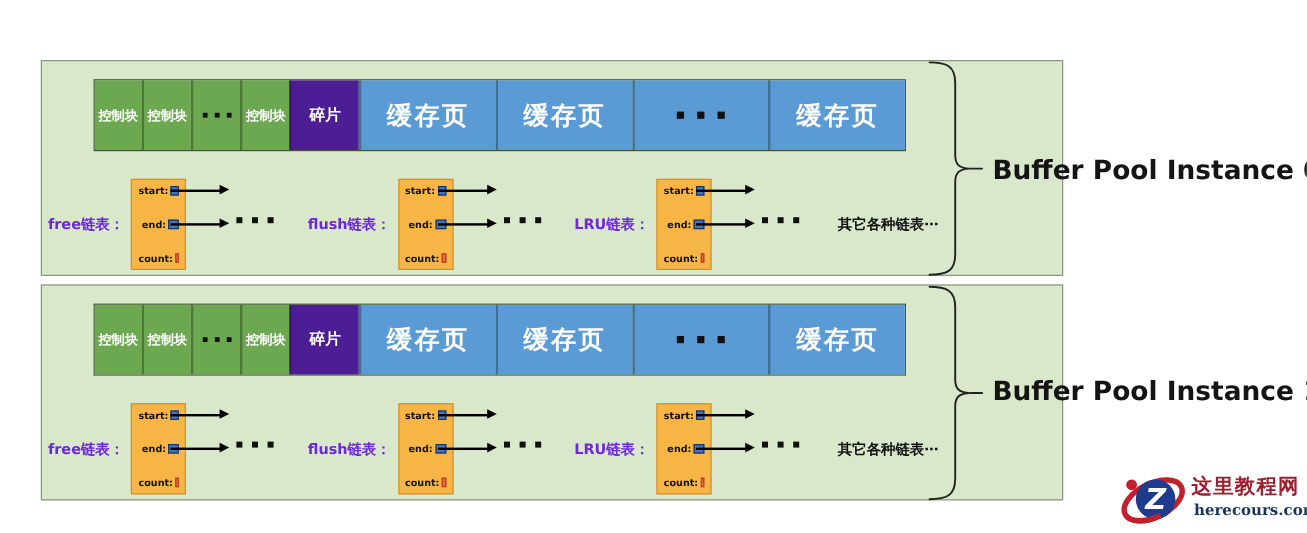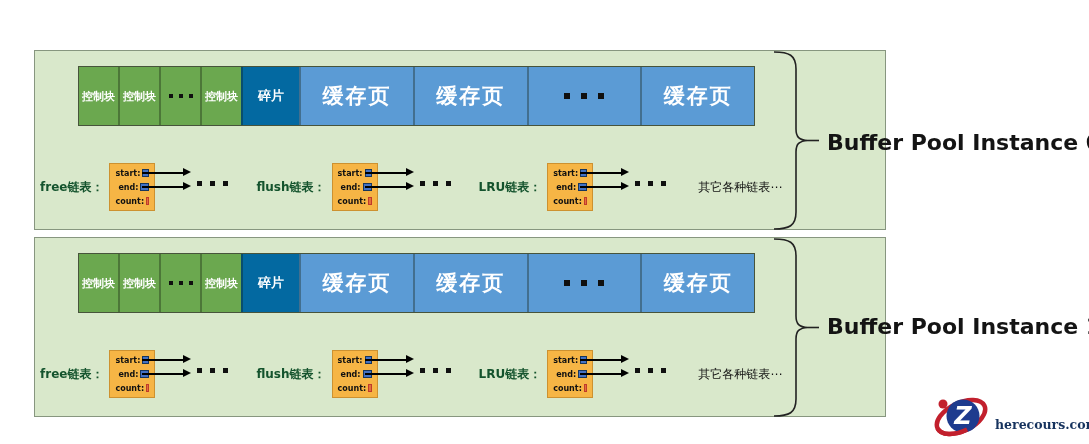--- a/index.html
+++ b/index.html
@@ -17,51 +17,51 @@
   
   .bar{
     position:absolute;left:43px;top:15px;width:677px;height:60px;
     display:flex;border:1px solid #47543b;box-sizing:border-box;
   }
   .seg{display:flex;align-items:center;justify-content:center;
        color:#ffffff;font-weight:bold;white-space:nowrap;}
   .seg + .seg{border-left:2px solid rgba(20,30,15,0.35);}
   .seg.control{width:39px;font-size:11px;background:#6ba84f;}
   .seg.gdots{width:39px;background:#6ba84f;}
-  .seg.fragment{width:56px;font-size:13px;background:#0369a1;}
+  .seg.fragment{width:56px;font-size:13px;background:#4c1d95;}
   .seg.page{flex:1;font-size:21px;letter-spacing:2px;background:#5b9bd5;}
   .seg.bdots{flex:1;background:#5b9bd5;}
   .bardots{display:flex;gap:11px;}
   .bardots i{width:6px;height:6px;background:#101010;display:block;}
   .gdots .bardots{gap:6px;} .gdots .bardots i{width:4px;height:4px;}
 
   
   .lists{
     position:absolute;left:5px;top:110px;right:4px;height:52px;
     display:flex;align-items:center;
   }
   .lgroup{display:flex;align-items:center;}
-  .llabel{font-size:12px;font-weight:bold;color:#14532d;margin-right:6px;white-space:nowrap;}
+  .llabel{font-size:12px;font-weight:bold;color:#6d28d9;margin-right:6px;white-space:nowrap;}
   .lbox{
     width:46px;box-sizing:border-box;background:#f6b545;border:1px solid #cd9130;
-    padding:3px 5px;display:flex;flex-direction:column;row-gap:2px;margin-right:42px;
+    padding:3px 5px;display:flex;flex-direction:column;row-gap:16px;margin-right:42px;
   }
   .lrow{position:relative;height:12px;display:flex;align-items:center;justify-content:flex-end;}
   .fl{font-size:8px;font-weight:bold;color:#111;margin-right:2px;white-space:nowrap;}
   .csq{width:9px;height:8px;box-sizing:border-box;display:block;}
   .csq.blue{background:#4472c4;border:1px solid #17365d;}
   .csq.red{background:#e2703a;border:1px solid #c03a2b;}
   .arrow{position:absolute;left:27px;top:5px;width:42px;height:2px;background:#000;}
   .arrow:after{
     content:"";position:absolute;right:-7px;top:-4px;
     border-left:8px solid #000;border-top:4px solid transparent;border-bottom:4px solid transparent;
   }
   .hdots{display:flex;gap:8px;margin-right:28px;margin-top:-8px;}
   .hdots i{width:5px;height:5px;background:#101010;display:block;}
-  .otherlists{font-size:12px;font-weight:normal;color:#111;white-space:nowrap;margin-left:4px;}
+  .otherlists{font-size:12px;font-weight:bold;color:#111;white-space:nowrap;margin-left:4px;}
 
   
   .brace{position:absolute;left:772px;width:48px;}
   .brace.b0{top:50px;height:181px;} .brace.b1{top:237px;height:181px;}
   .inst-label{
     position:absolute;left:827px;font-size:22px;font-weight:bold;color:#141414;white-space:nowrap;
   }
   .inst-label.l0{top:130px;} .inst-label.l1{top:314px;}
 
   
@@ -297,14 +297,15 @@
     <g transform="rotate(-26 28 26)">
       <ellipse cx="28" cy="26" rx="26" ry="14" fill="none" stroke="#c2202d" stroke-width="4.5"></ellipse>
     </g>
     <circle cx="10" cy="13" r="4.5" fill="#c2202d"></circle>
     <circle cx="30" cy="25" r="16.5" fill="#1e3b8e"></circle>
     <text x="30" y="33" text-anchor="middle" font-size="24" font-weight="bold" font-style="italic" font-family="DejaVu Sans, sans-serif" fill="#ffffff">Z</text>
     <g transform="rotate(-26 28 26)">
       <path d="M 2 26 A 26 14 0 0 0 28 40" fill="none" stroke="#c2202d" stroke-width="4.5"></path>
     </g>
   </svg>
+  <div class="wm-name">这里教程网</div>
   <div class="wm-url">herecours.com</div>
 </div>
 
 </body></html>

